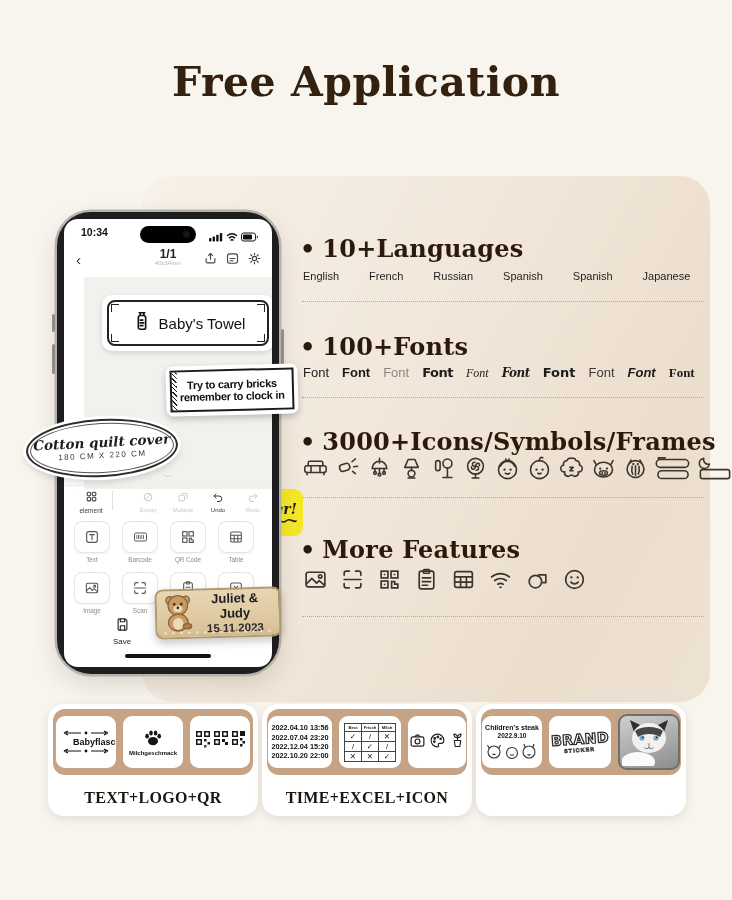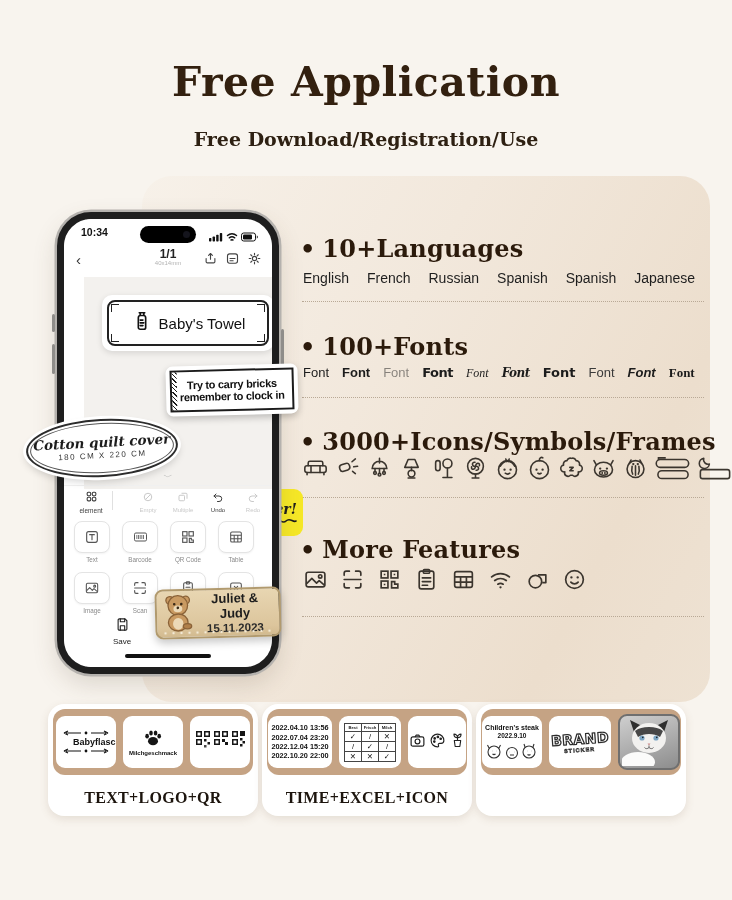--- a/index.html
+++ b/index.html
@@ -13,21 +13,21 @@
   .page-subtitle{left:0;top:128px;width:732px;text-align:center;font-size:19px;font-weight:700;color:#2e2012;}
 
   
   .big-card{left:142px;top:176px;width:568px;height:526px;border-radius:30px;
     background:linear-gradient(118deg,#f7f1e9 0%,#f2e8dc 40%,#ecdecd 78%,#eee2d3 100%);}
 
   
   .feat-head{display:flex;align-items:center;gap:7px;color:#2b1a0b;font-weight:700;}
   .feat-bullet{font-size:24px;line-height:1;color:#2b1a0b;}
   .feat-title{font-size:24px;letter-spacing:.2px;}
-  .lang-row{display:flex;gap:18px;font-size:14px;color:#1e1e1e;}
+  .lang-row{display:flex;gap:30px;font-size:11px;color:#1e1e1e;}
   .divider{border-top:1.5px dotted #b9a996;height:0;}
   .fonts-row{display:flex;gap:13px;align-items:baseline;font-size:13px;color:#1c1c1c;white-space:nowrap;}
   .icons-row{display:flex;align-items:center;gap:5px;color:#3b352e;}
   .icons-row svg{display:block;}
   .more-row{display:flex;align-items:center;gap:12px;color:#3b352e;}
 
   .f1{font-family:"Liberation Sans",sans-serif;}
   .f2{font-family:"Liberation Sans",sans-serif;font-weight:700;}
   .f3{font-family:"Liberation Sans",sans-serif;opacity:.5;}
   .f4{font-family:"DejaVu Sans",sans-serif;font-weight:800;letter-spacing:-.5px;}
@@ -35,21 +35,21 @@
   .f6{font-family:"DejaVu Serif",serif;font-style:italic;font-weight:700;font-size:12px;letter-spacing:-.5px;}
   .f7{font-family:"DejaVu Sans",sans-serif;font-weight:700;}
   .f8{font-family:"Liberation Sans",sans-serif;color:#3a3a3a;}
   .f9{font-family:"Liberation Sans",sans-serif;font-weight:700;font-style:italic;}
   .f10{font-family:"Liberation Serif",serif;font-weight:600;}
 
   
   .phone{left:57px;top:212px;width:208px;height:448px;background:#fff;border:7px solid #1e1e1e;
     border-radius:34px;box-shadow:0 0 0 2.5px #b5b2ae,0 10px 24px rgba(90,70,50,.18);z-index:2;}
   .side-btn{position:absolute;width:3px;background:#8f8d8a;border-radius:2px;}
-  .phone-inner{position:relative;width:100%;height:100%;overflow:hidden;border-radius:30px;background:#fff;}
+  .phone-inner{position:relative;width:100%;height:100%;overflow:hidden;border-radius:14px;background:#fff;}
   .status-row{position:absolute;left:0;top:7px;width:100%;height:16px;}
   .status-time{position:absolute;left:17px;top:0;font-size:10.5px;font-weight:700;color:#111;}
   .island{position:absolute;left:50%;top:0;transform:translateX(-50%);width:56px;height:17px;background:#000;border-radius:10px;}
   .island::after{content:"";position:absolute;right:6px;top:5px;width:7px;height:7px;border-radius:50%;background:#14141c;}
   .status-icons{position:absolute;right:13px;top:2px;display:flex;gap:3px;align-items:center;color:#111;}
   .nav-row{position:absolute;left:0;top:30px;width:100%;height:26px;}
   .nav-back{position:absolute;left:12px;top:2px;font-size:15px;color:#333;line-height:18px;}
   .nav-center{position:absolute;left:0;top:0;width:100%;text-align:center;}
   .nav-page{font-size:12px;font-weight:700;color:#222;line-height:11px;}
   .nav-size{font-size:6px;color:#b3b3b3;line-height:7px;}
@@ -131,21 +131,20 @@
   .cat-mini{background:linear-gradient(160deg,#cfcfcf,#8d8d8d);border:2px solid #6f6f6f;}
 
   svg{flex:none;}
 </style>
 </head>
 <body>
 
 <div id="stage">
 
   <div class="abs page-title serif">Free Application</div>
-  <div class="abs page-subtitle serif">Free Download/Registration/Use</div>
 
   <div class="abs big-card"></div>
 
   <div class="abs feat-head serif" style="left:300px;top:234px;">
     <span class="feat-bullet">•</span>
     <span class="feat-title">10+Languages</span>
   </div>
   <div class="abs lang-row" style="left:303px;top:270px;">
     <span>English</span>
     <span>French</span>

